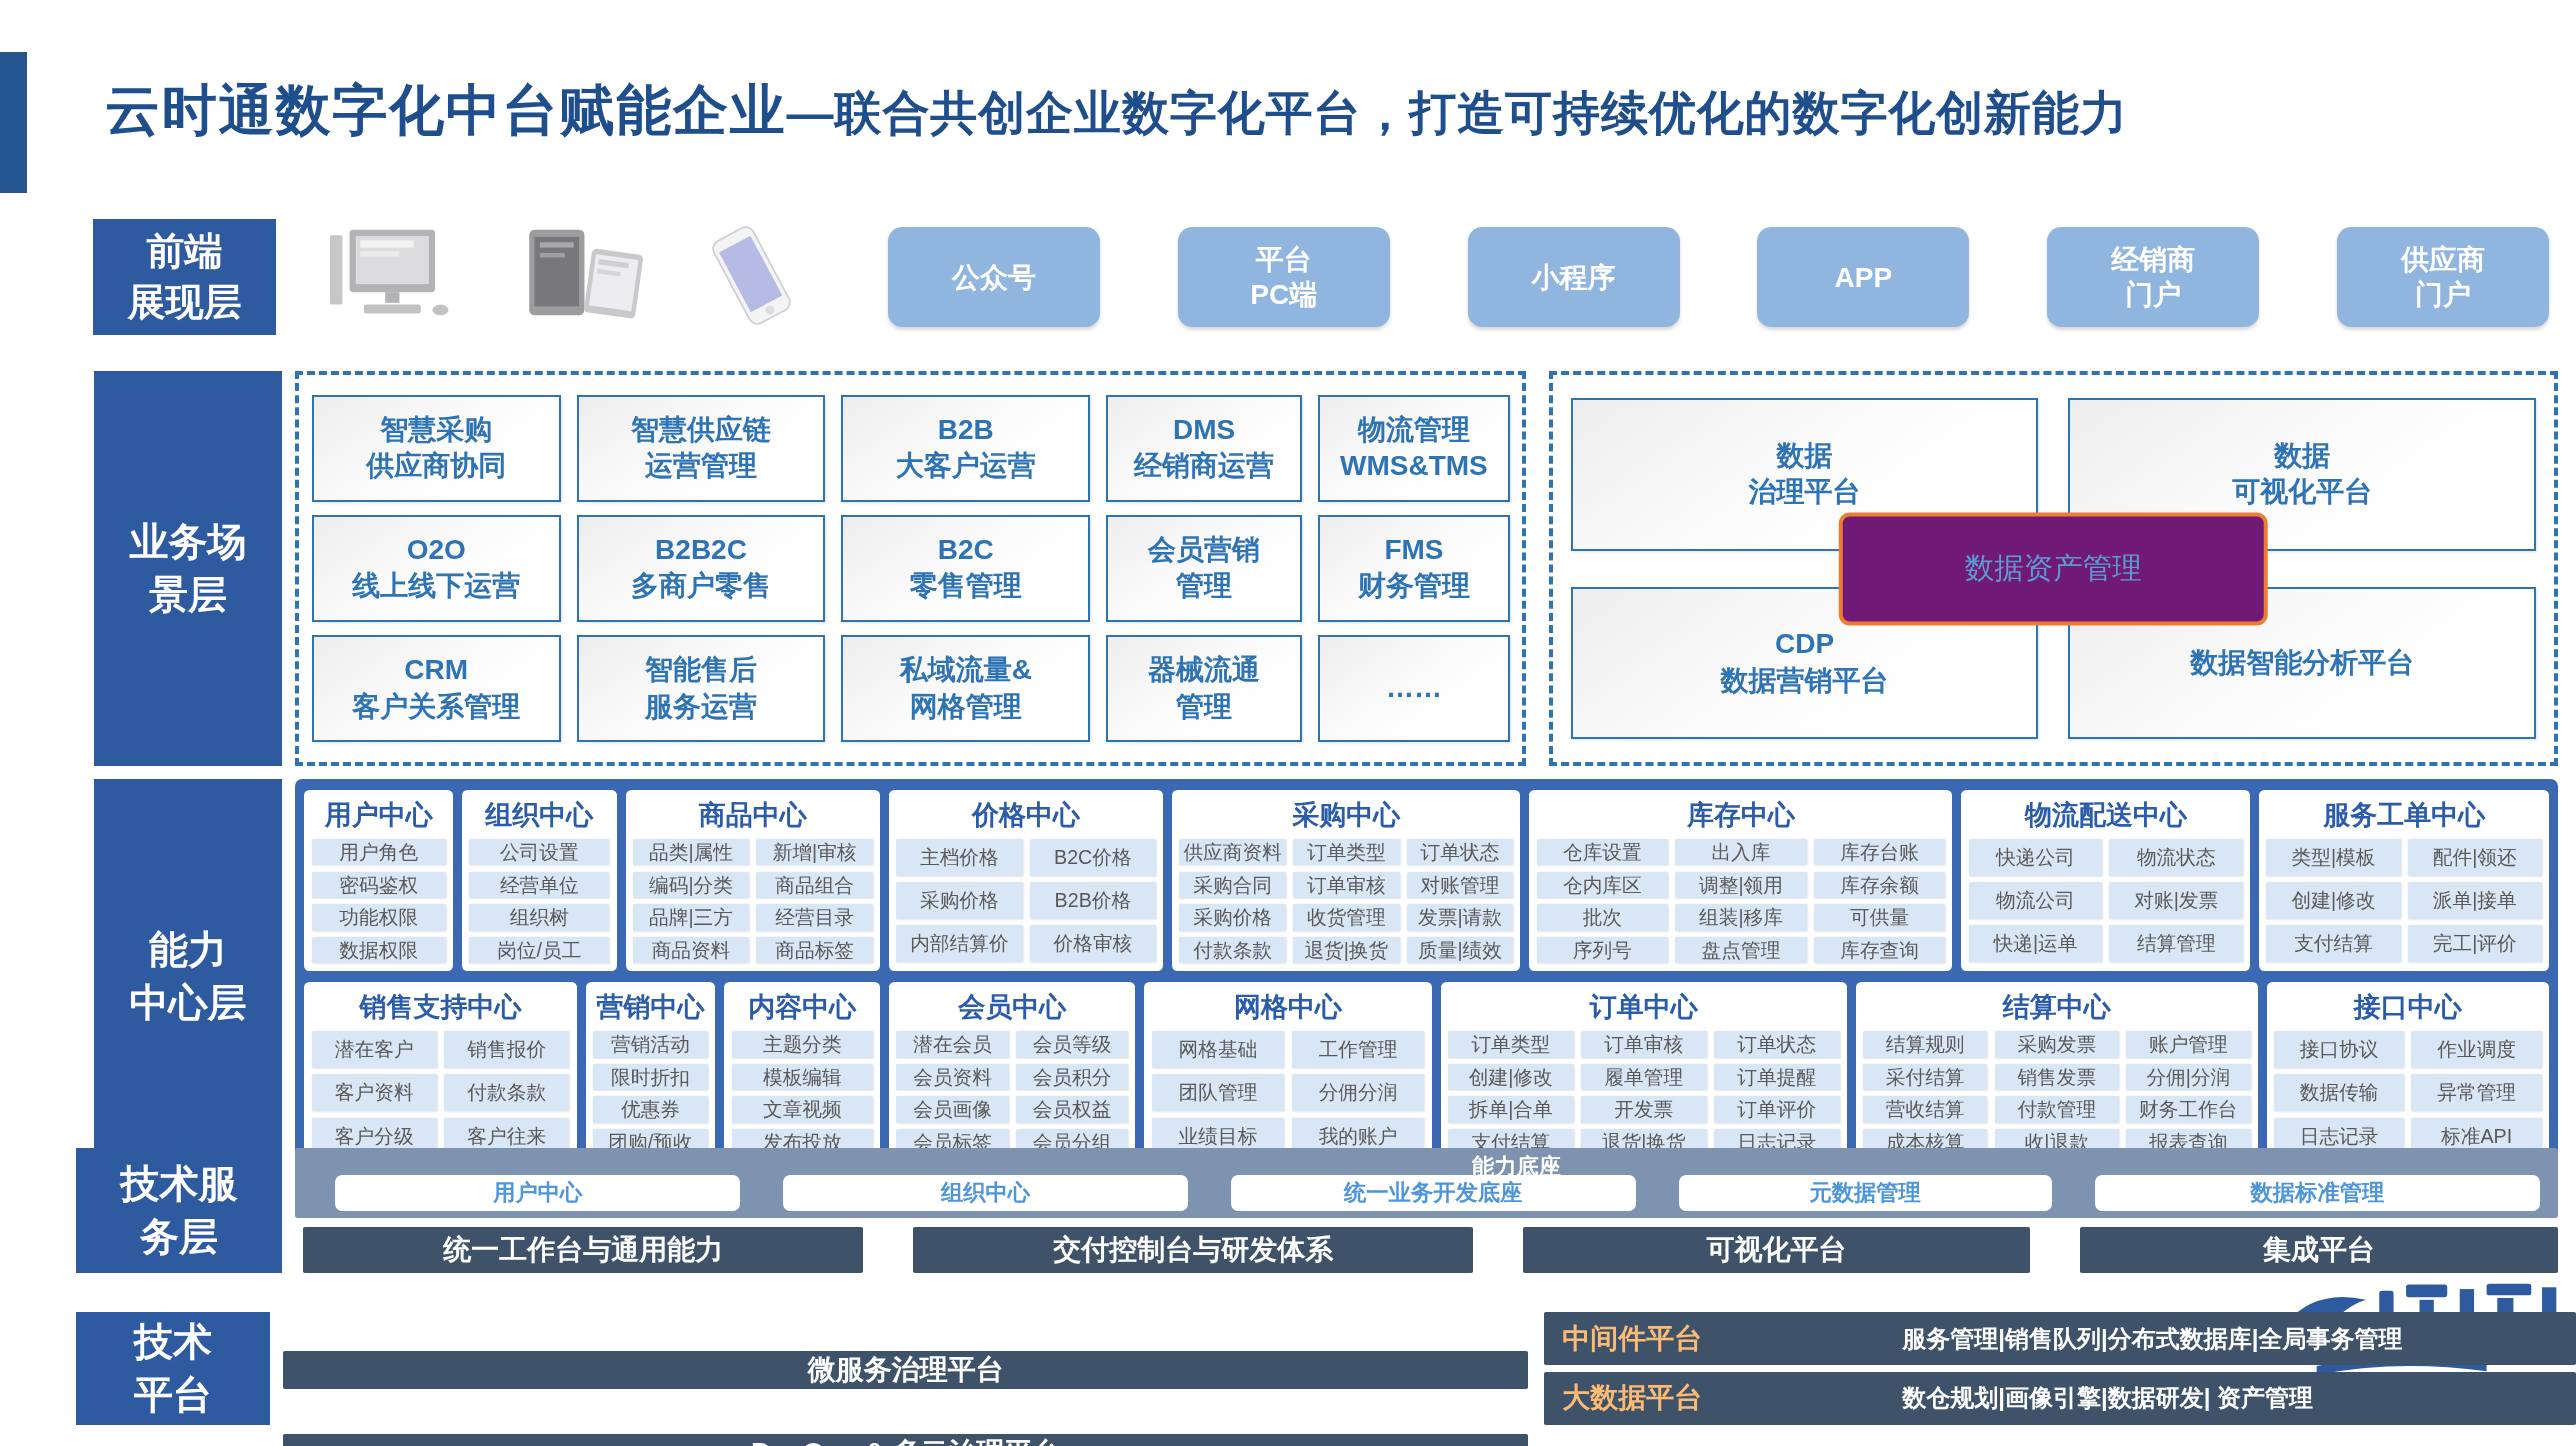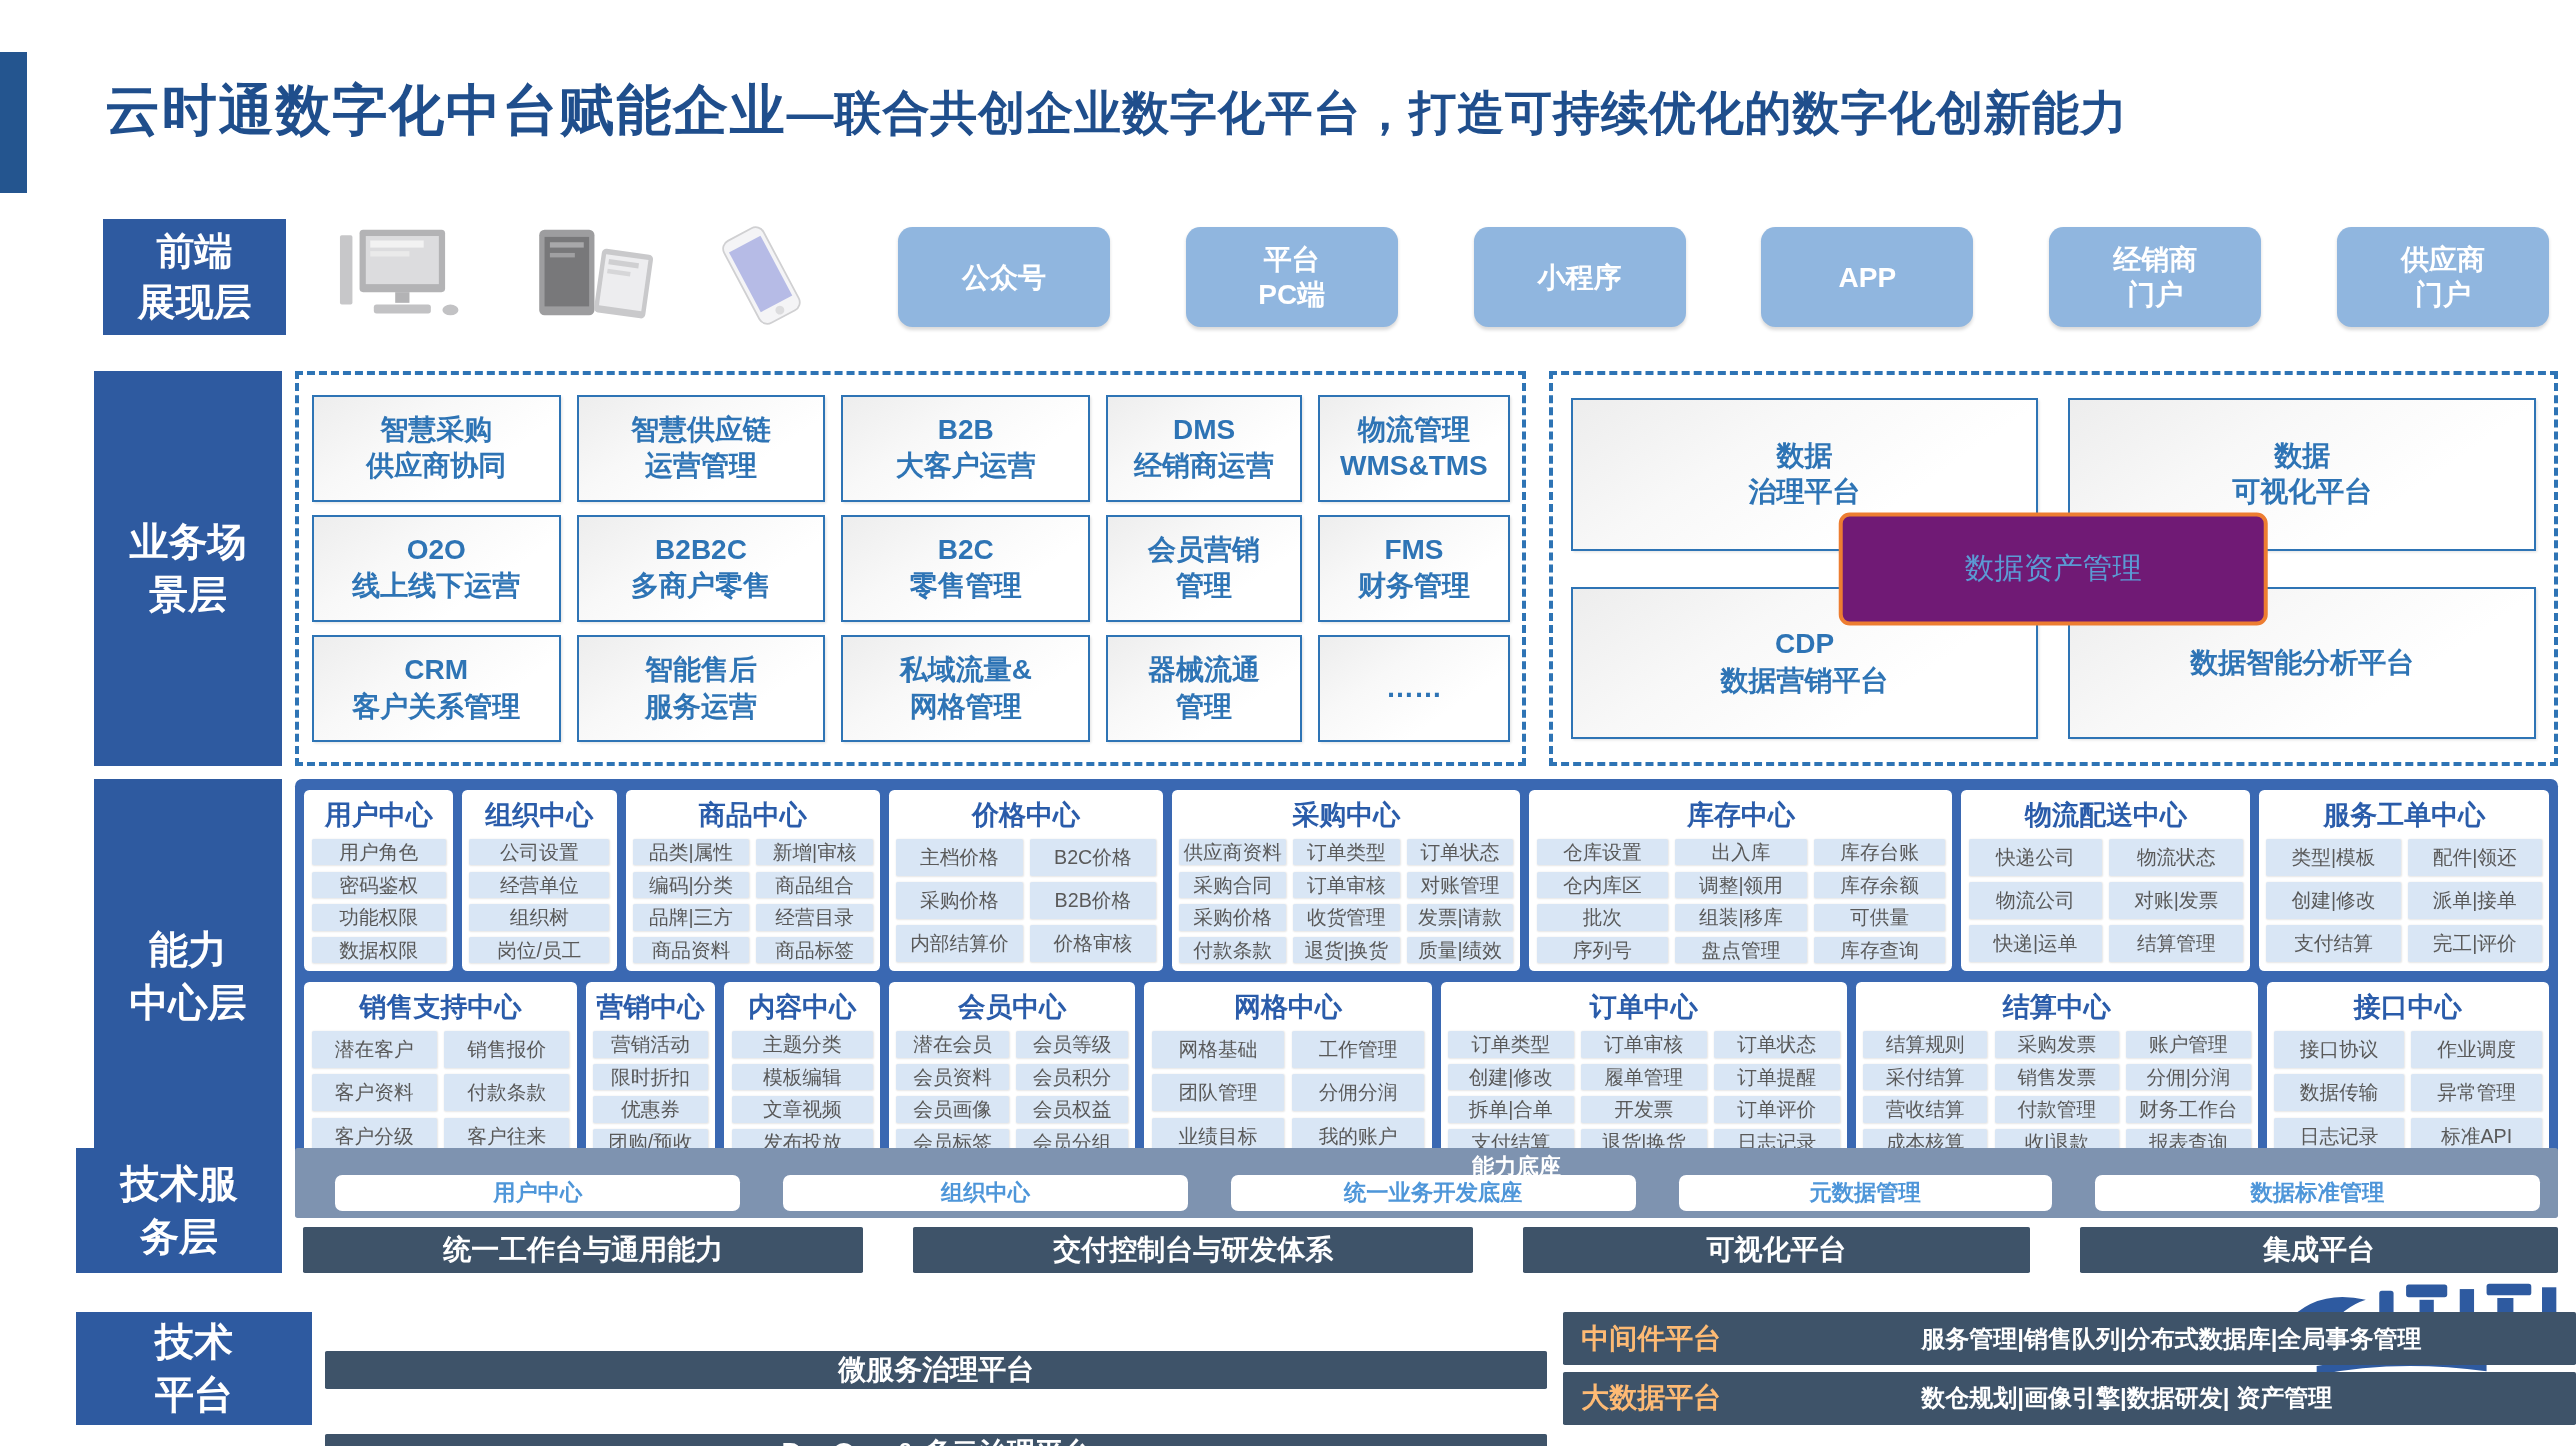--- a/index.html
+++ b/index.html
@@ -13,21 +13,21 @@
   #title{position:absolute;left:105px;top:55px;white-space:nowrap;color:#1F4E8C;}
   #title .t-main{font-size:55px;font-weight:bold;letter-spacing:1.8px;text-align:right;}
   #title .t-sub{font-size:47px;font-weight:bold;letter-spacing:0.9px;}
   
   .layer-label{
     background:#2E5AA0;color:#ffffff;font-weight:bold;text-align:center;
     display:flex;align-items:center;justify-content:center;line-height:1.35;
     flex:none;
   }
   
-  #frontend{position:absolute;left:103px;top:219px;right:27px;height:116px;display:flex;align-items:stretch;}
+  #frontend{position:absolute;left:93px;top:219px;right:27px;height:116px;display:flex;align-items:stretch;}
   #frontend .layer-label{width:183px;font-size:38px;}
   #devices{width:527px;display:flex;align-items:center;justify-content:space-around;padding:0 27px;flex:none;}
   #channels{flex:1;display:flex;align-items:center;justify-content:space-between;margin-left:31px;}
   .channel-btn{
     width:212px;height:100px;background:#90B6DF;border-radius:14.3px;
     color:#ffffff;font-weight:bold;font-size:28px;line-height:1.25;
     display:flex;align-items:center;justify-content:center;text-align:center;
     box-shadow:0 2.7px 3.6px rgba(0,0,0,.15);
   }
   
@@ -71,21 +71,21 @@
   #base-bar{height:70px;background:#7E93B0;border-radius:2.7px;position:relative;flex:none;}
   #base-label{position:absolute;left:52%;top:3.6px;color:#ffffff;font-weight:bold;font-size:22.3px;}
   #base-pills{position:absolute;left:40px;right:18px;bottom:7.2px;height:36px;display:flex;gap:43px;}
   .pill{background:#ffffff;border-radius:7.2px;color:#4E96D9;font-weight:bold;font-size:22.3px;
     display:flex;align-items:center;justify-content:center;}
   #service-bars{flex:1;display:flex;gap:50px;margin-left:8px;}
   .dark-bar{background:#3E5369;color:#ffffff;font-weight:bold;font-size:28px;
     display:flex;align-items:center;justify-content:center;border-radius:1.8px;z-index:1;}
   
   #tech-platform{position:absolute;left:76px;top:1312px;right:0;height:113px;display:flex;}
-  #tech-platform .layer-label{width:236px;font-size:39px;margin-right:13.4px;}
+  #tech-platform .layer-label{width:194px;font-size:39px;margin-right:13.4px;}
   #tp-left{flex:1390 1 0;display:flex;flex-direction:column;gap:6.3px;margin-right:16px;}
   #tp-left .dark-bar{flex:1;margin-top:39px;}
   #tp-right{flex:1152 1 0;display:flex;flex-direction:column;gap:6.3px;}
   .tp-row{flex:1;background:#3E5369;border-radius:1.8px;display:flex;align-items:center;z-index:1;}
   .tp-row .tp-label{color:#fdba74;font-weight:bold;font-size:28px;padding-left:18px;width:206px;flex:none;}
   .tp-row .tp-items{color:#ffffff;font-weight:bold;font-size:24px;padding-left:134px;}
   
   #watermark{position:absolute;right:0;top:1280px;width:313px;height:121px;z-index:0;}
 </style>
 </head>

